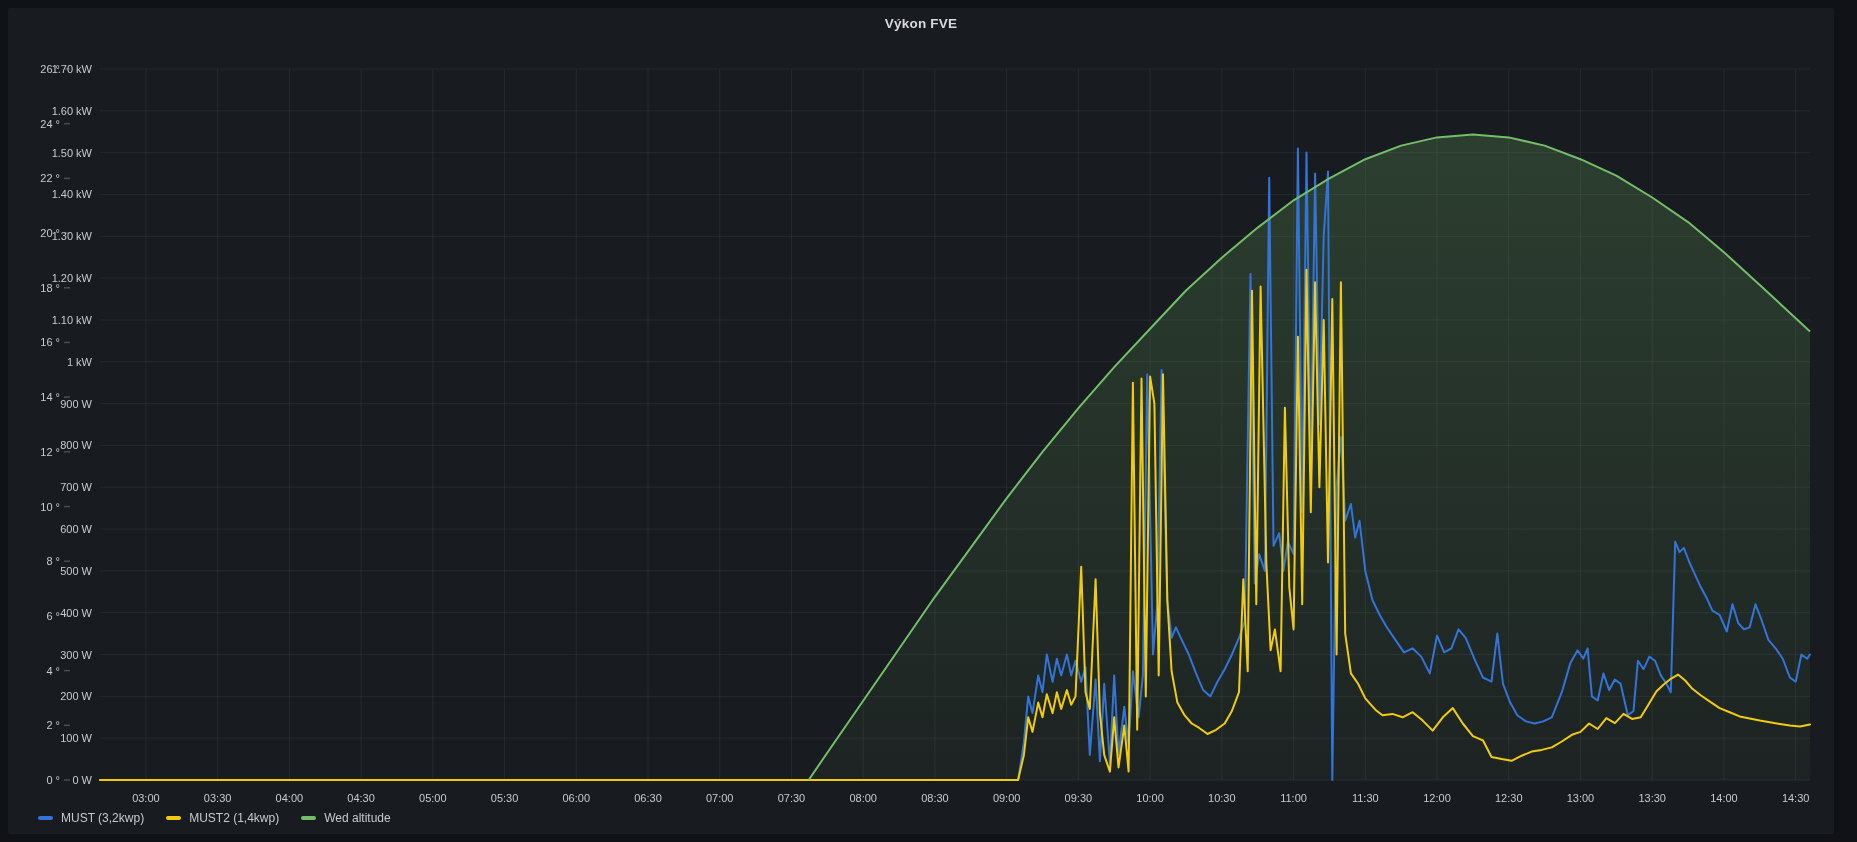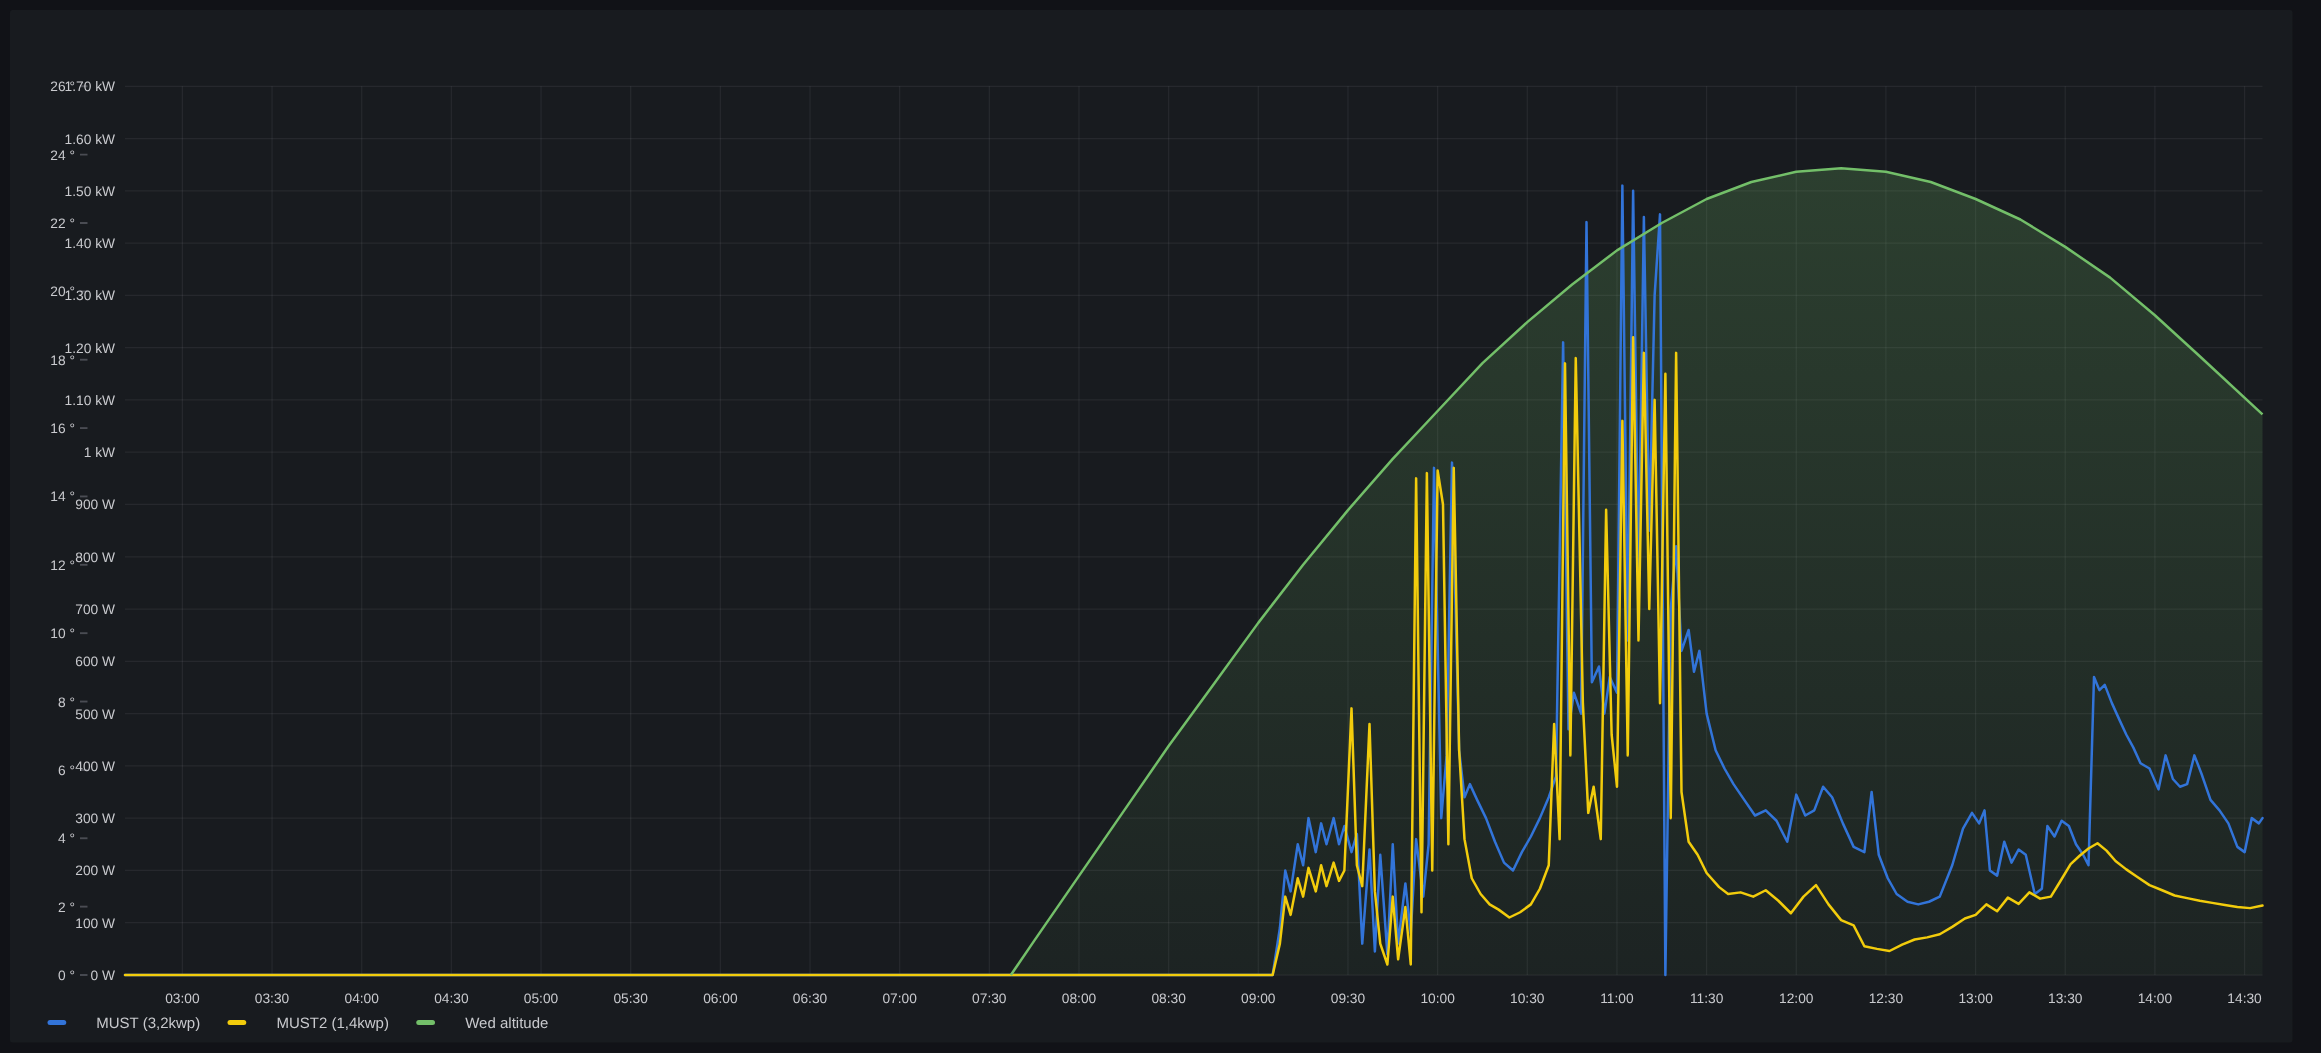--- a/index.html
+++ b/index.html
@@ -6,29 +6,30 @@
   html,body { width:1857px; height:842px; background:#111217; overflow:hidden;
               font-family:"Liberation Sans", sans-serif; }
   .panel { position:absolute; left:8px; top:8px; width:1826px; height:826px;
            background:#181b1f; border-radius:2px; }
   .panel-title { position:absolute; top:8px; left:0; width:100%; text-align:center;
                  color:#d8d9da; font-size:13.5px; font-weight:700; letter-spacing:.2px;
                  cursor:pointer; }
   .chart-svg { position:absolute; left:0; top:0; }
   .legend { position:absolute; left:30px; top:803px; display:flex; align-items:center;
             gap:22px; }
-  .legend-item { display:flex; align-items:center; gap:24px; cursor:pointer; }
+  .legend-item { display:flex; align-items:center; gap:8px; cursor:pointer; }
   .legend-swatch { width:15px; height:4px; border-radius:2px; }
   .legend-label { color:#c8c9cd; font-size:12px; }
   text { font-family:"Liberation Sans", sans-serif; }
 </style>
 </head>
 <body>
 
 <div class="panel">
+  <div class="panel-title">Výkon FVE</div>
   <svg class="chart-svg" width="1826" height="826" viewBox="0 0 1826 826">
       <defs>
         <linearGradient id="gfill" x1="0" y1="0" x2="0" y2="1">
           <stop offset="0%" stop-color="rgba(115,191,105,0.22)"></stop>
           <stop offset="100%" stop-color="rgba(115,191,105,0.05)"></stop>
         </linearGradient>
       </defs>
       <g>
         <line x1="137.90604026845637" x2="137.90604026845637" y1="61" y2="772" stroke="rgba(204,204,220,0.08)" stroke-width="1"></line>
         <line x1="209.63422818791943" x2="209.63422818791943" y1="61" y2="772" stroke="rgba(204,204,220,0.08)" stroke-width="1"></line>

